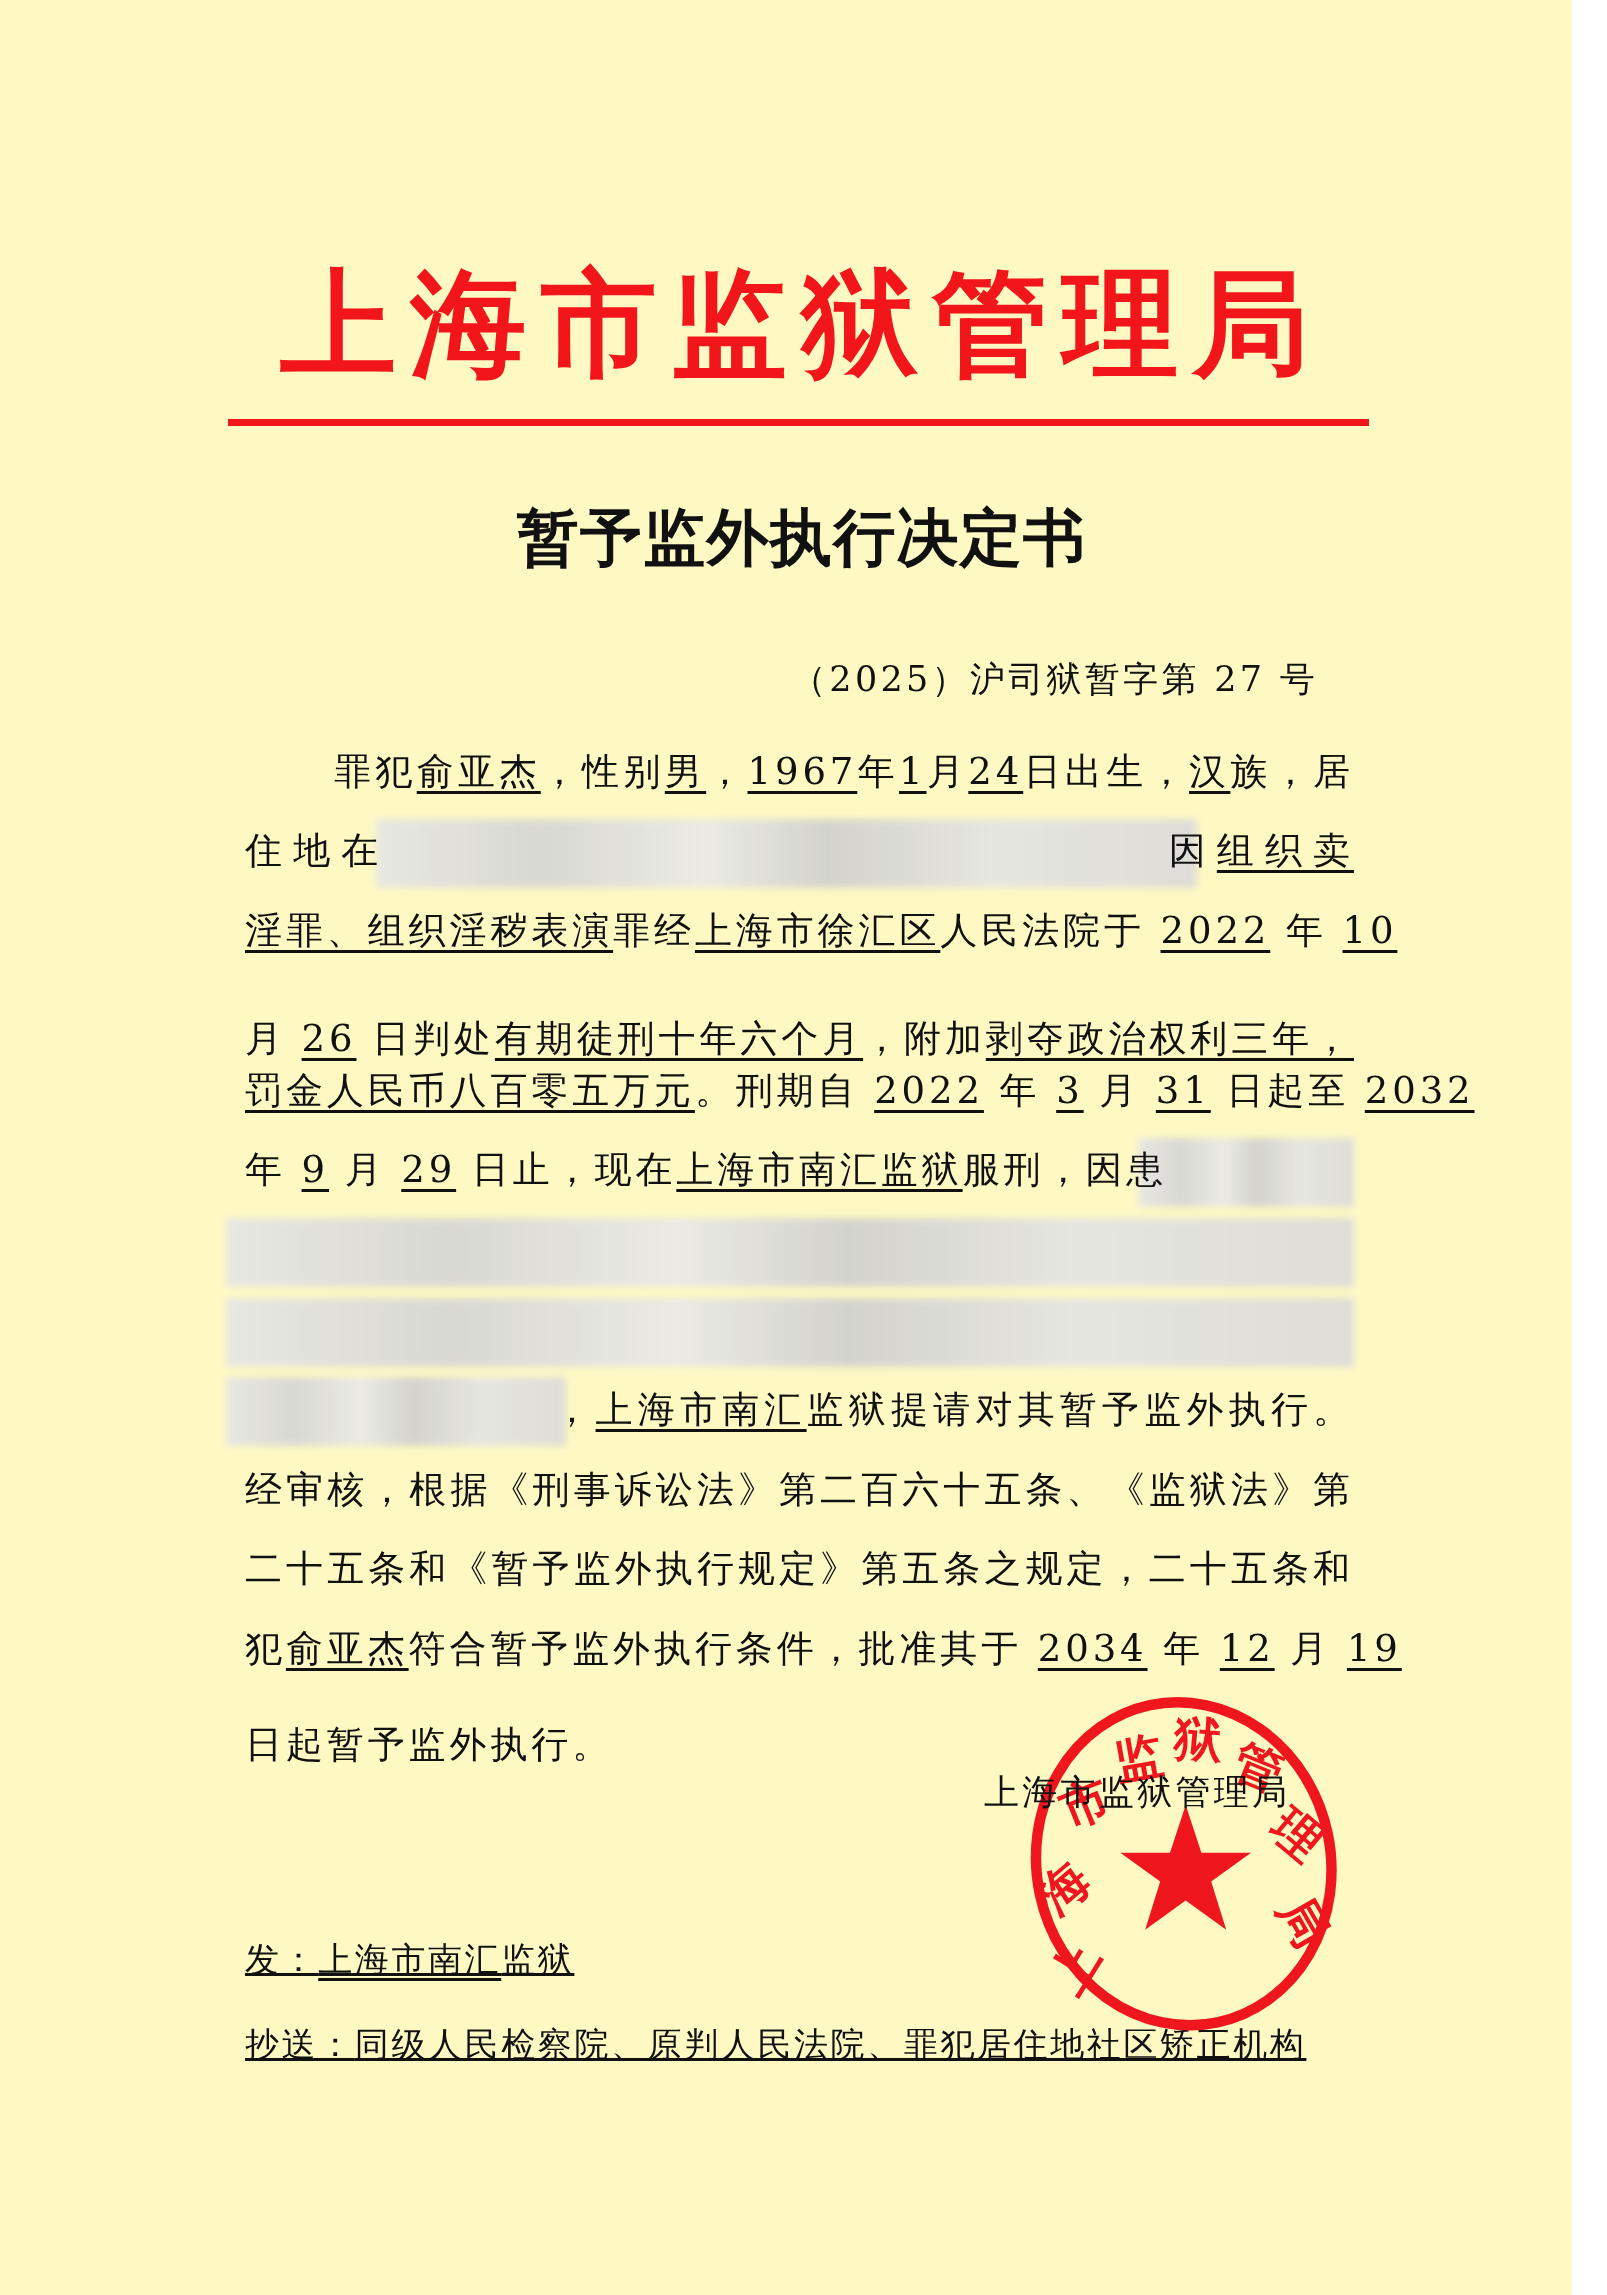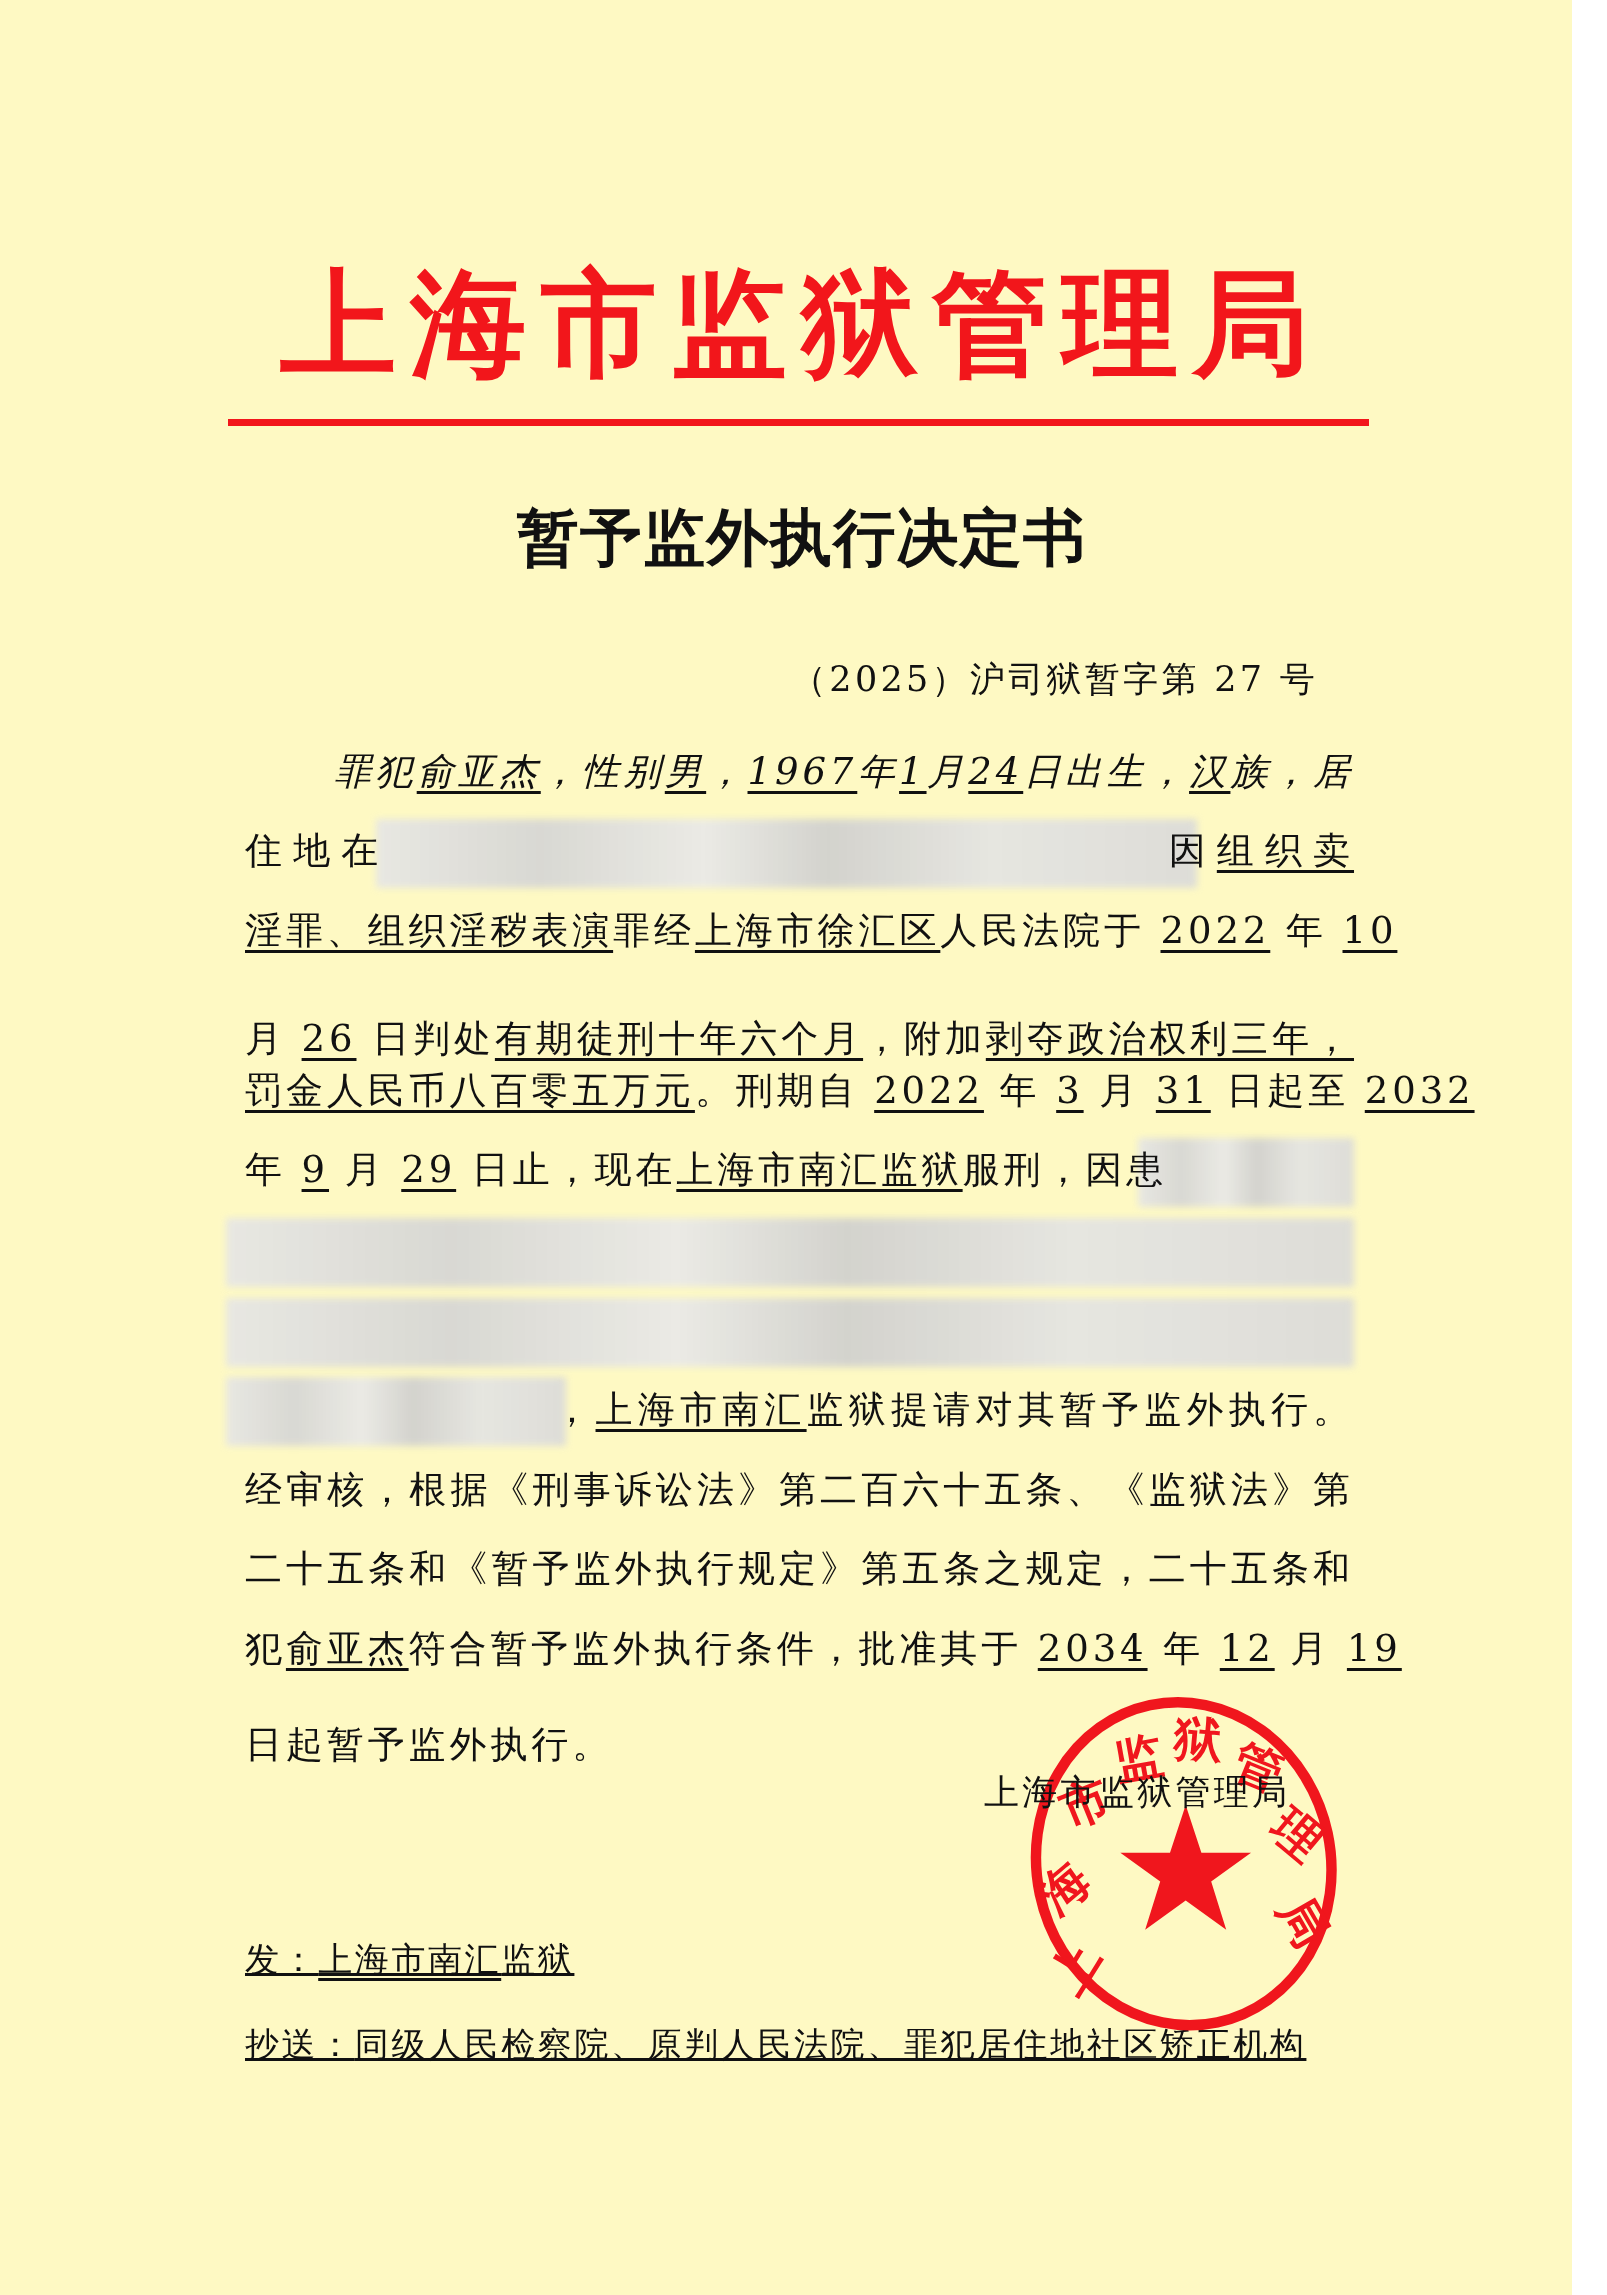--- a/index.html
+++ b/index.html
@@ -14,21 +14,21 @@
 
   .doc-title { position: absolute; left: 216px; top: 505px; width: 1171px; text-align: center;
     font-family: "DejaVu Sans", "Liberation Sans", sans-serif; font-weight: bold;
     font-size: 62px; line-height: 65px; letter-spacing: 1.3px; white-space: nowrap; }
 
   .doc-number { position: absolute; right: 254px; top: 656px; font-size: 35px; line-height: 46px;
     letter-spacing: 3.3px; white-space: nowrap; }
 
   .body-line { position: absolute; left: 245px; width: 1109px; height: 52px; font-size: 37px; line-height: 52px;
     white-space: nowrap; letter-spacing: 3.9px; text-align: justify; text-align-last: justify; }
-  .body-line.first { left: 334px; width: 1020px; font-style: italic; }
+  .body-line.first { left: 334px; width: 1020px; }
   .body-line.last-short { text-align-last: left; margin-top: 16px; }
   .u { text-decoration: underline; text-decoration-thickness: 2.6px; text-underline-offset: 6.5px; }
 
   .redact { position: absolute; background: linear-gradient(90deg, #e6e6e6, #d5d5d5 20%, #e9e9e9 40%, #cfcfcf 55%, #e4e4e4 75%, #dadada);
     filter: blur(3.9px); opacity: 0.9; }
 
   .sign-org { position: absolute; left: 984px; top: 1766px; font-size: 35px; line-height: 52px; letter-spacing: 3.3px; white-space: nowrap; z-index: 3; }
   .sign-date { position: absolute; left: 997px; top: 1846px; font-size: 35px; line-height: 52px; letter-spacing: 5.2px; white-space: nowrap; z-index: 3; }
 
   .seal { position: absolute; left: 1017px; top: 1684px; width: 340px; height: 353px; z-index: 2; }

